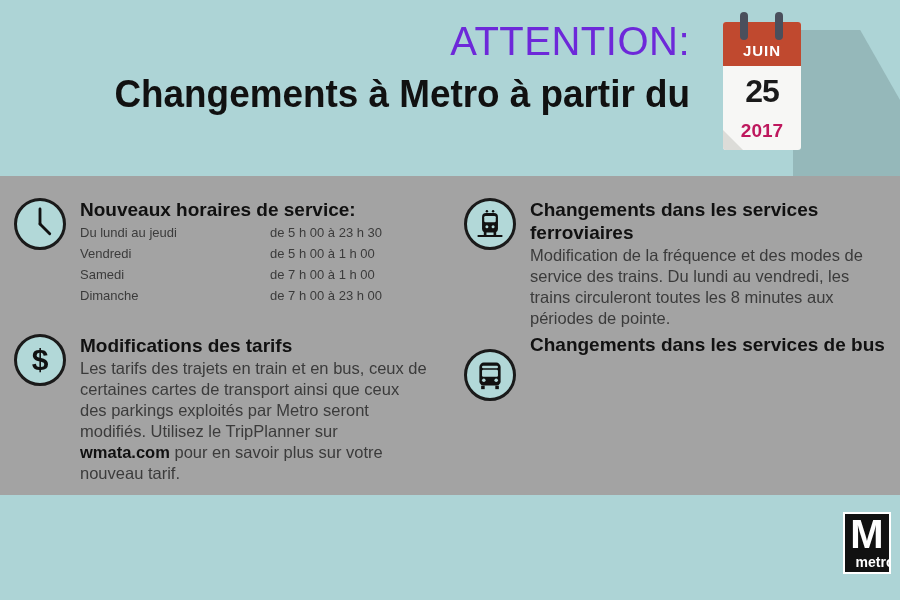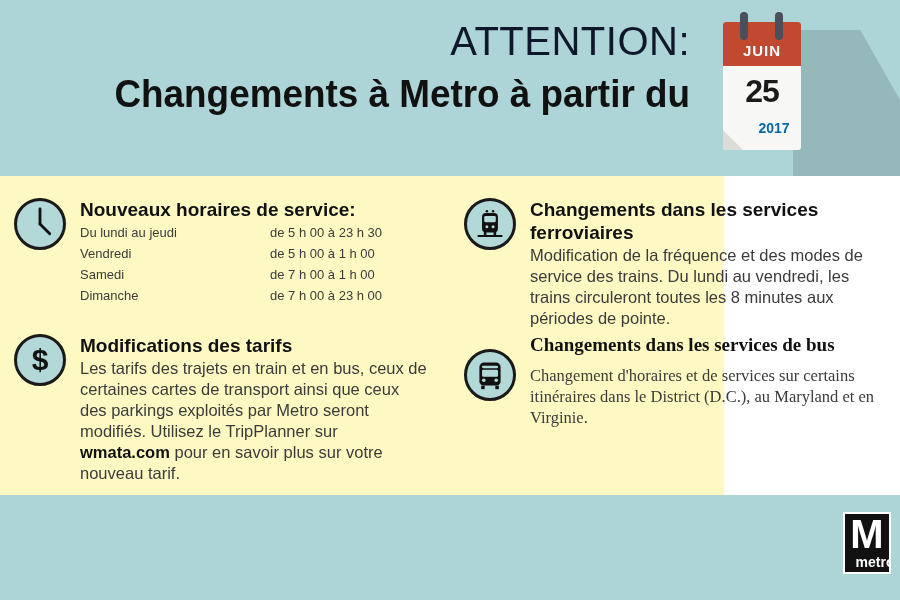--- a/index.html
+++ b/index.html
@@ -35,21 +35,21 @@
     left: 0; top: 18px;
     width: 690px;
     text-align: right;
   }
   .attention-line {
     font-family: "Liberation Sans", sans-serif;
     font-weight: 400;
     font-size: 40px;
     line-height: 46px;
     letter-spacing: 0.5px;
-    color: #0f172a;
+    color: #6d28d9;
     white-space: nowrap;
   }
   .main-headline {
     font-family: "Liberation Sans", sans-serif;
     font-weight: 700;
     font-size: 38px;
     line-height: 48px;
     color: #111111;
     white-space: nowrap;
     transform: scaleX(0.97);
@@ -119,48 +119,48 @@
     width: 78px;
     text-align: center;
     font-size: 32px;
     font-weight: 700;
     color: #1a1a1a;
     line-height: 48px;
     letter-spacing: -1px;
   }
   .cal-year {
     position: absolute;
-    left: 12px;
+    left: 0;
     top: 98px;
     width: 78px;
     text-align: center;
-    font-size: 14px;
-    font-weight: 700;
-    color: #0369a1;
+    font-size: 19px;
+    font-weight: 700;
+    color: #be185d;
     letter-spacing: 0px;
   }
   .cal-ring {
     position: absolute;
     top: -10px;
     width: 8px;
     height: 28px;
     background: #4a4f5c;
     border-radius: 4px;
   }
   .cal-ring.left { left: 17px; }
   .cal-ring.right { left: 52px; }
 
   
   .body-area {
     position: absolute;
     left: 0;
     top: 176px;
-    width: 724px;
+    width: 900px;
     height: 319px;
-    background: #fef9c3;
+    background: #a3a3a3;
   }
   .col-left {
     position: absolute;
     left: 0; top: 0;
     width: 450px;
     height: 319px;
   }
   .col-right {
     position: absolute;
     left: 460px; top: 0;
@@ -380,23 +380,22 @@
               <rect x="14" y="12" width="24" height="26" rx="5" fill="#111"></rect>
               <rect x="17" y="15.5" width="18" height="3" rx="1.2" fill="#b2d8d8"></rect>
               <rect x="17" y="20" width="18" height="8" rx="1.5" fill="#b2d8d8"></rect>
               <circle cx="19" cy="32" r="2" fill="#b2d8d8"></circle>
               <circle cx="33" cy="32" r="2" fill="#b2d8d8"></circle>
               <rect x="16" y="38" width="4" height="4" fill="#111"></rect>
               <rect x="32" y="38" width="4" height="4" fill="#111"></rect>
             </svg>
           </div>
         </div>
-        <div class="sec-text" style="width:370px;font-family:Liberation Serif, serif;">
+        <div class="sec-text" style="width:370px;">
           <div class="sec-title">Changements dans les services de bus</div>
-          <div class="sec-body" style="margin-top:9px;">Changement d'horaires et de services sur certains itinéraires dans le District (D.C.), au Maryland et en Virginie.</div>
         </div>
       </div>
     </div>
   </div>
 
   <div class="footer-band"></div>
 
 
   <div class="metro-logo">
     <div class="metro-m">M</div>

